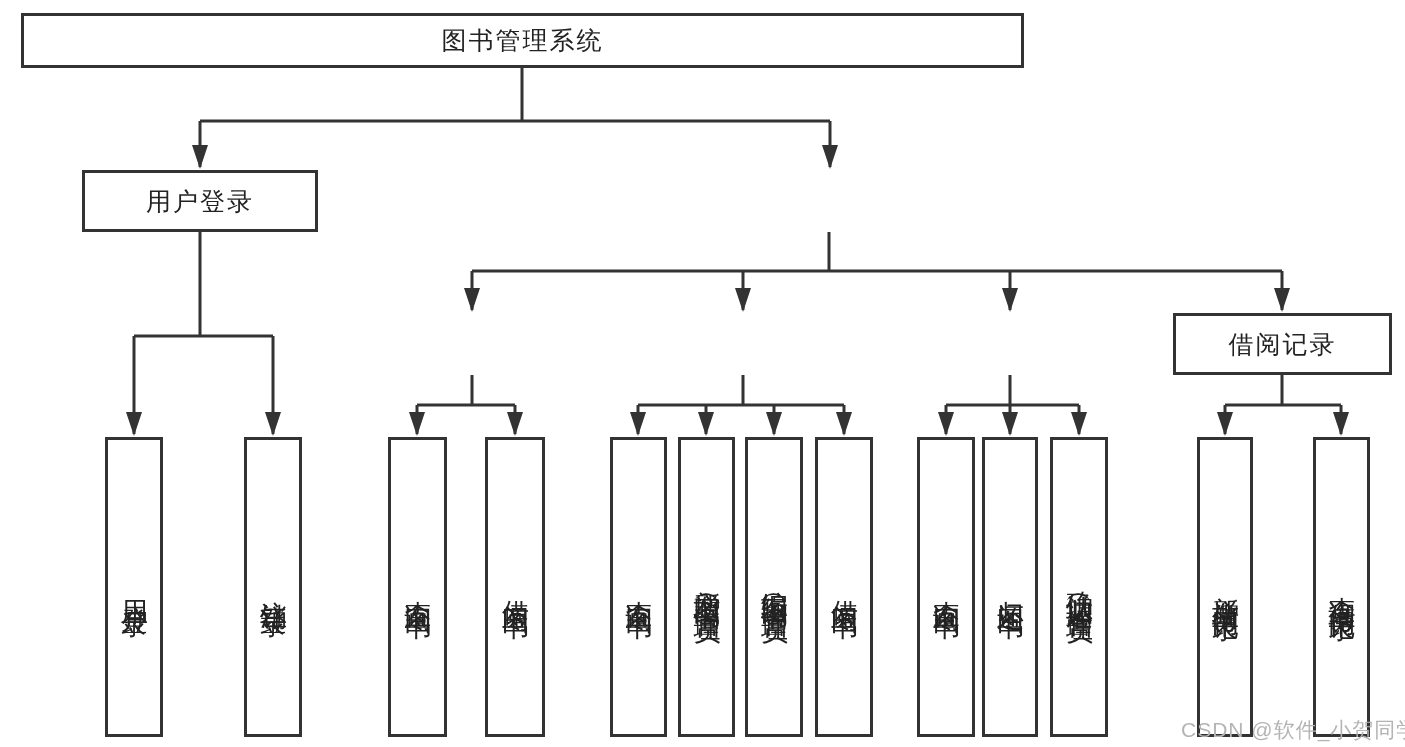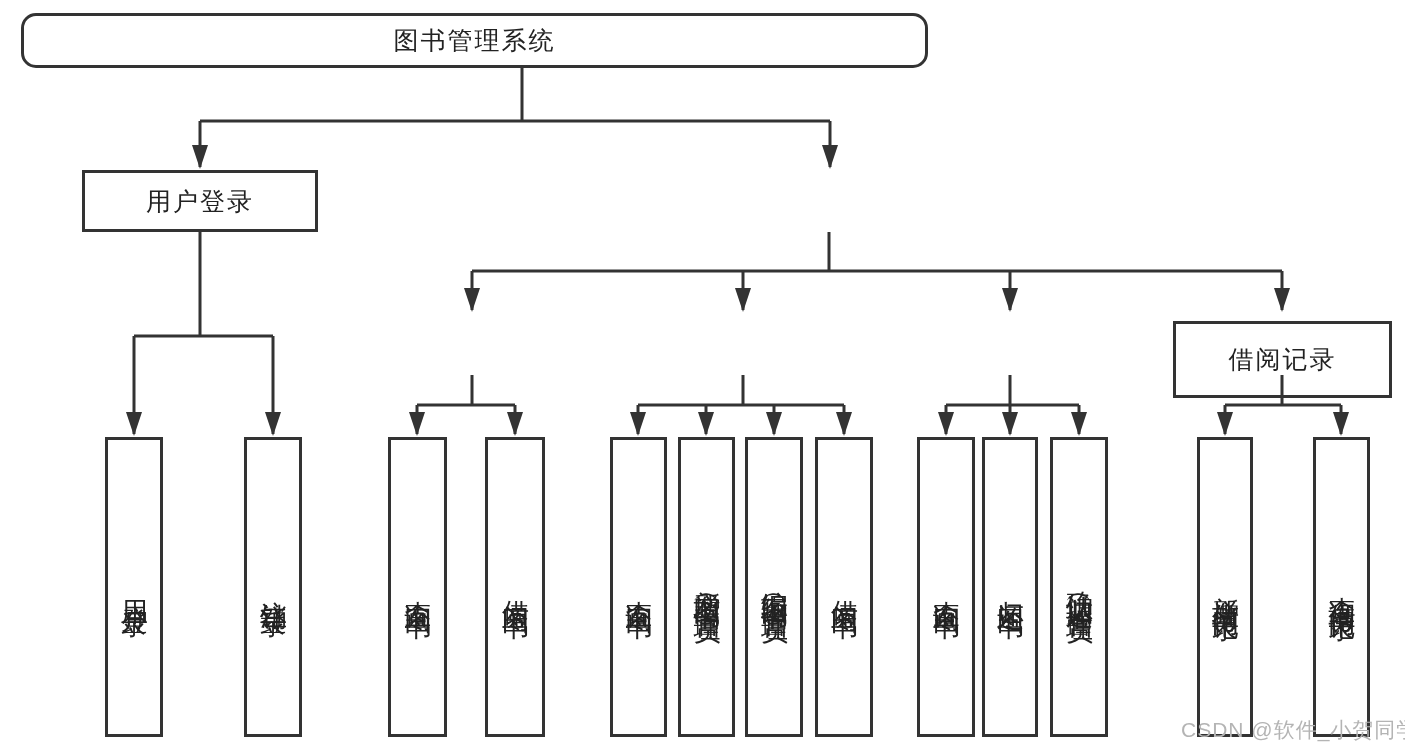--- a/index.html
+++ b/index.html
@@ -37,27 +37,27 @@
     top: 437px; height: 300px;
   }
   .watermark {
     position: absolute;
     left: 1181px; top: 716px;
     font-size: 21px; letter-spacing: 1px;
     color: #b4b4b4; z-index: 3;
     white-space: nowrap;
   }
   
-  .n-root   { left: 21px;   top: 13px;  width: 907px; height: 55px; border-radius: 15px; }
+  .n-root   { left: 21px;   top: 13px;  width: 1003px; height: 55px; }
   .n-ulogin { left: 82px;   top: 170px; width: 236px;  height: 62px; }
   .n-bmgmt  { left: 712px;  top: 170px; width: 233px;  height: 62px; }
   .n-nbooks { left: 363px;  top: 313px; width: 219px;  height: 62px; }
   .n-bborr  { left: 633px;  top: 313px; width: 220px;  height: 62px; }
   .n-cborr  { left: 903px;  top: 313px; width: 219px;  height: 62px; }
-  .n-brec   { left: 1173px; top: 313px; width: 219px;  height: 77px; margin-top: 8px; }
+  .n-brec   { left: 1173px; top: 313px; width: 219px;  height: 62px; }
   
   .n-a1 { left: 105px;  width: 58px; }
   .n-a2 { left: 244px;  width: 58px; }
   .n-b1 { left: 388px;  width: 59px; }
   .n-b2 { left: 485px;  width: 60px; }
   .n-c1 { left: 610px;  width: 57px; }
   .n-c2 { left: 678px;  width: 57px; }
   .n-c3 { left: 745px;  width: 58px; }
   .n-c4 { left: 815px;  width: 58px; }
   .n-d1 { left: 917px;  width: 58px; }

